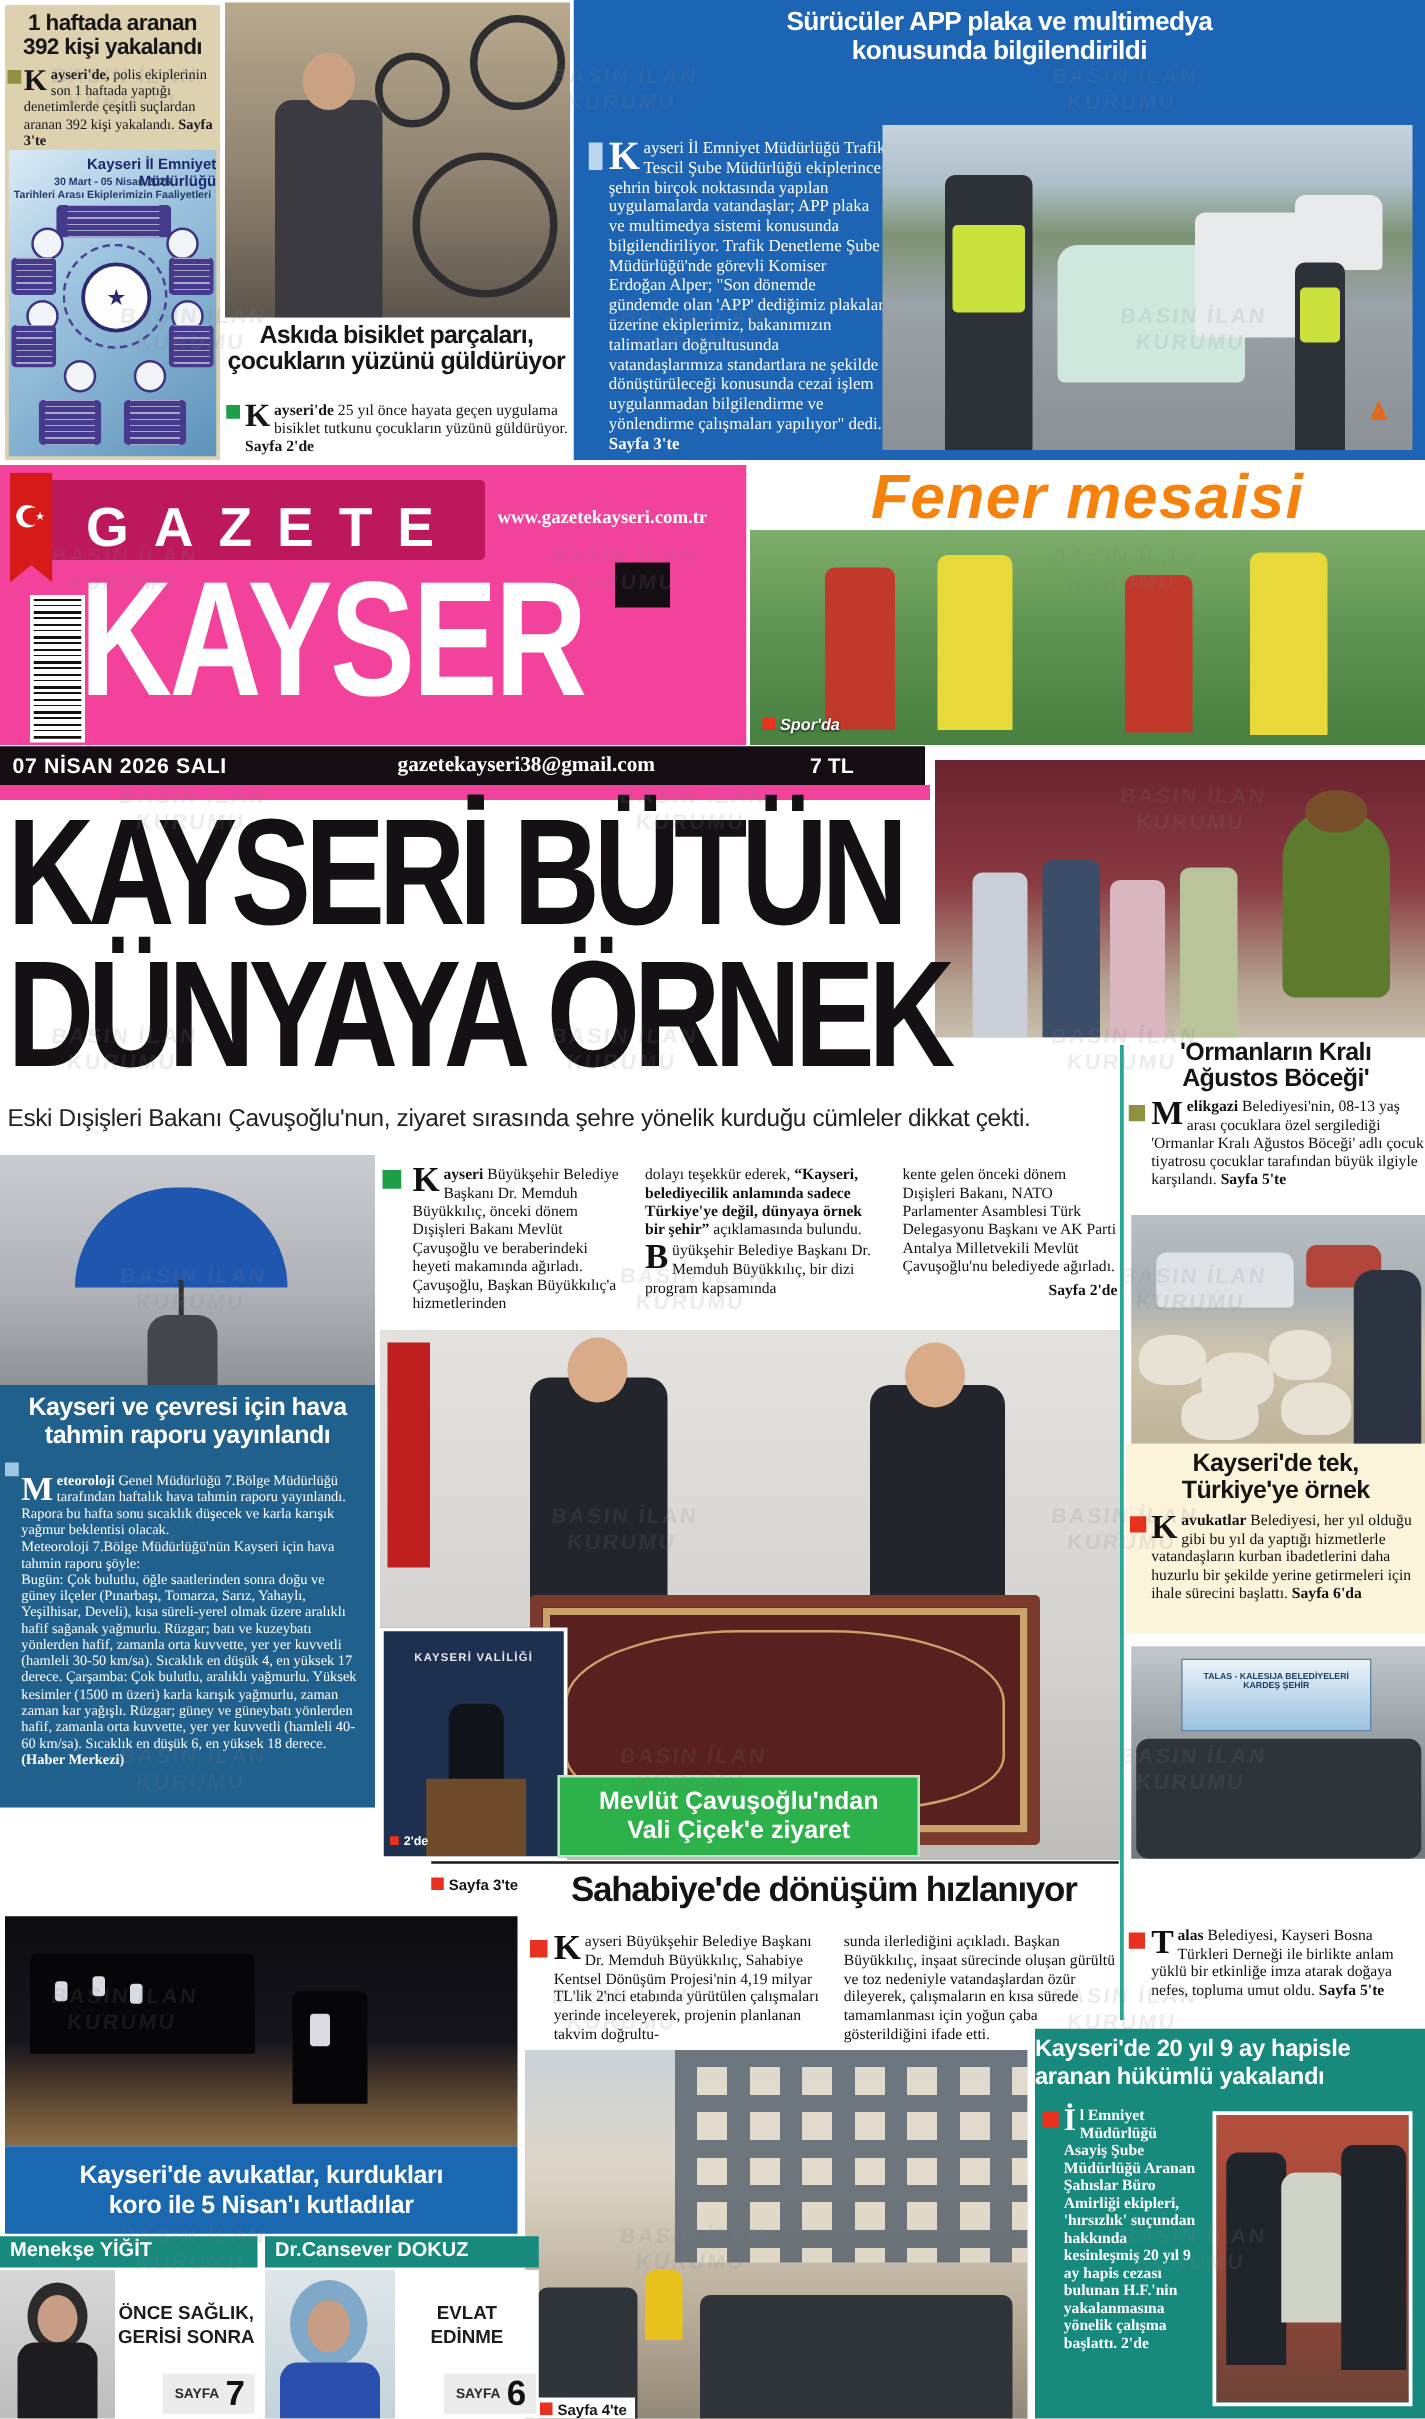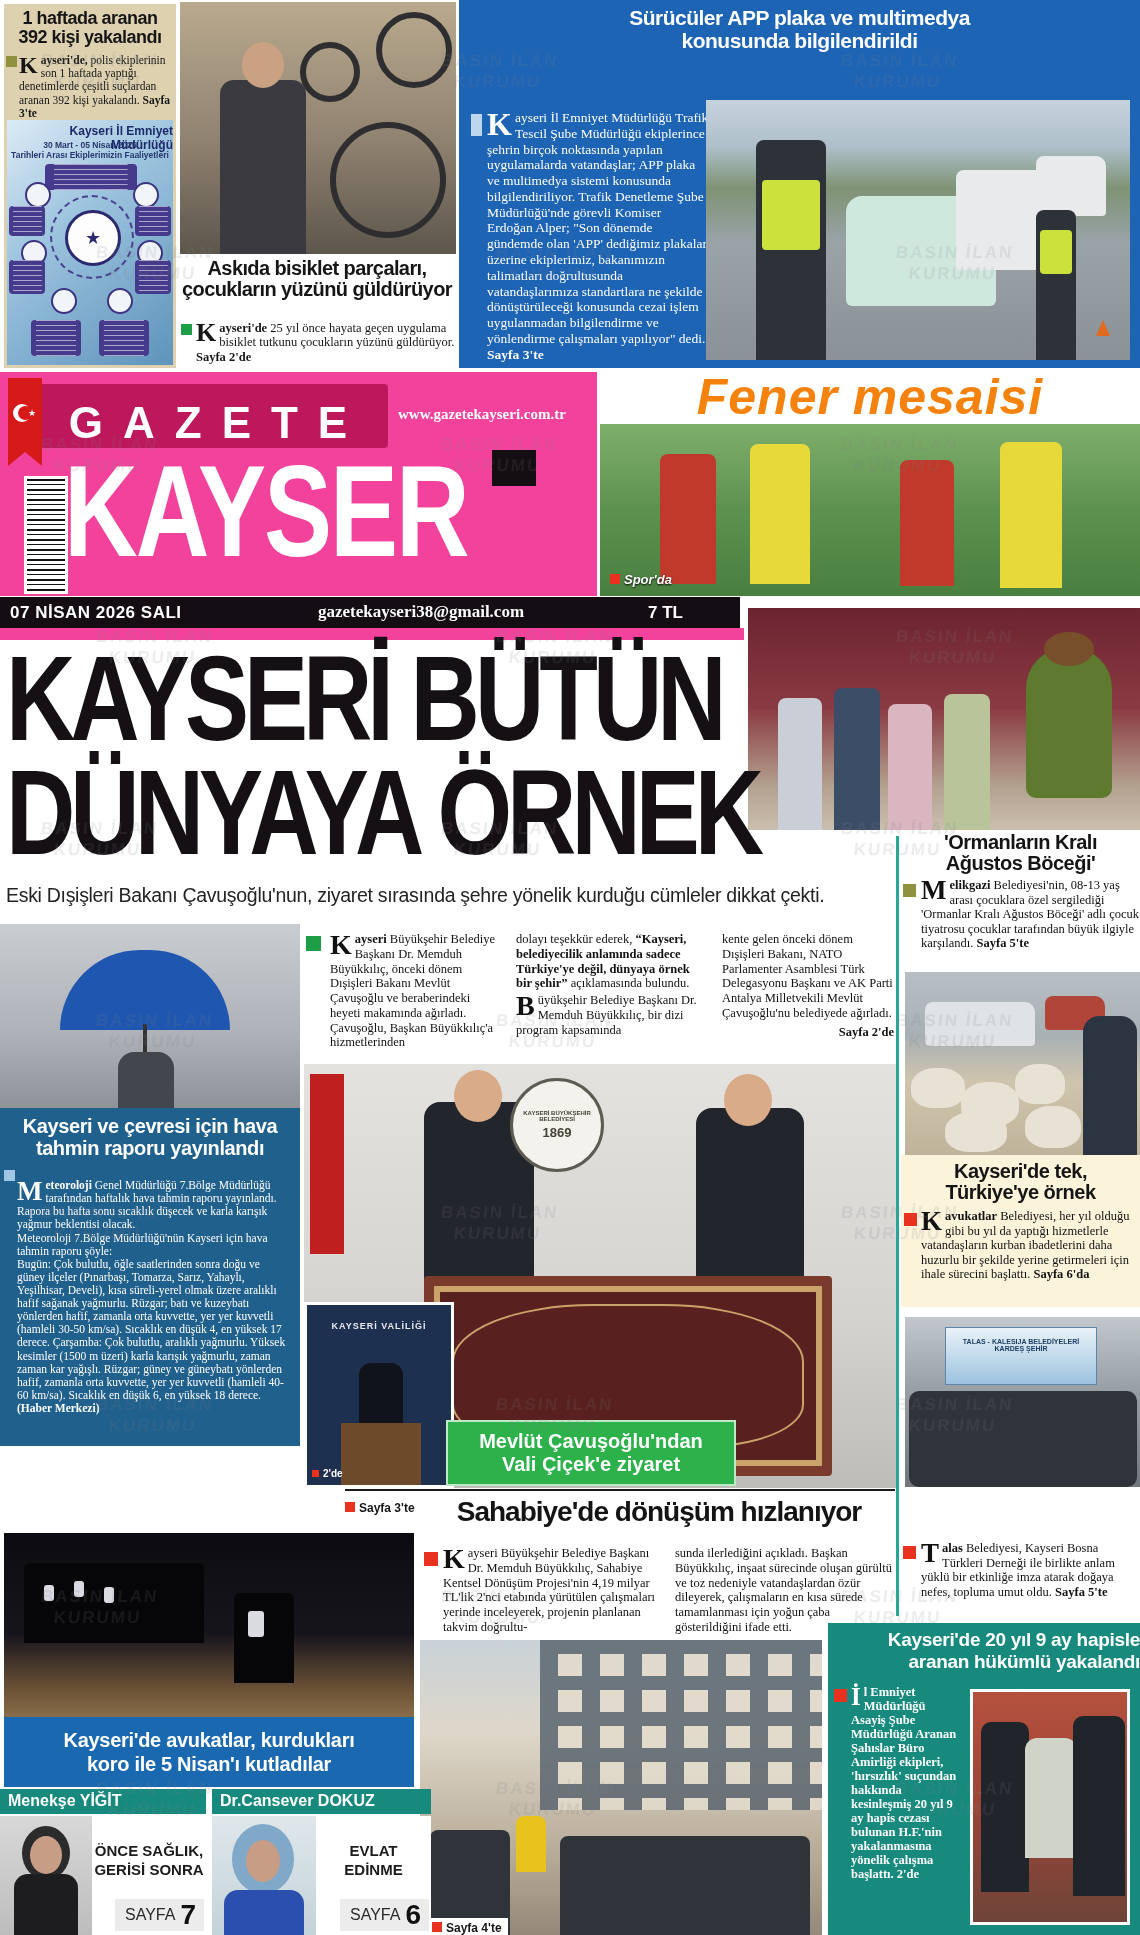--- a/index.html
+++ b/index.html
@@ -189,26 +189,26 @@
   #colcell1{left:0;width:206px;}
   #colcell2{left:212px;width:219px;}
   .colphoto{position:absolute;left:0;top:0;height:119px;overflow:hidden;}
   #cphoto1{width:92px;background:linear-gradient(180deg,#d8d8d8,#bdbdbd);}
   #cphoto2{width:104px;background:linear-gradient(180deg,#dfe7ea,#c3d3da);}
   .chair{position:absolute;border-radius:50%;}
   .coltitle{position:absolute;top:26px;font-weight:bold;font-size:15px;line-height:1.25;text-align:center;color:#1c1c1c;}
   #coltitle1{left:92px;width:114px;}
   #coltitle2{left:104px;width:115px;}
   .pagechip{position:absolute;right:2px;bottom:4px;background:#ececec;padding:2px 8px 2px 10px;display:flex;align-items:center;gap:5px;}
-  .pagechip .pl1{font-weight:normal;font-size:16px;color:#2a2a2a;}
+  .pagechip .pl1{font-weight:bold;font-size:11px;color:#2a2a2a;}
   .pagechip .pn{font-weight:bold;font-size:28px;color:#111;line-height:1;}
 
   
   #btr{left:828px;top:1623px;width:312px;height:312px;background:#178a7d;color:#fff;}
-  #btr-head{left:0;top:6px;width:312px;text-align:right;font-size:19px;line-height:1.15;font-weight:bold;letter-spacing:-0.3px;}
+  #btr-head{left:0;top:6px;width:312px;text-align:left;font-size:19px;line-height:1.15;font-weight:bold;letter-spacing:-0.3px;}
   #btr-bullet{left:6px;top:66px;width:13px;height:13px;background:#e8321f;}
   #btr-body{left:23px;top:62px;width:108px;font-family:"Liberation Serif",serif;font-weight:bold;font-size:12.5px;line-height:1.12;}
   #btr-body .dc{font-size:25px;color:#fff;}
   #btr-photo{left:142px;top:66px;width:160px;height:236px;border:3px solid #fff;box-sizing:border-box;
              background:linear-gradient(180deg,#b4513e 0%,#a34637 40%,#6e4438 100%);overflow:hidden;}
   .perp{position:absolute;background:#20242b;border-radius:10px 10px 0 0;}
   #perp-mid{position:absolute;left:52px;top:46px;width:52px;height:120px;background:#cfd3c8;border-radius:12px 12px 0 0;}
 
   
   #watermarks{left:0;top:0;width:1140px;height:1935px;pointer-events:none;z-index:60;}
@@ -364,24 +364,20 @@
 Bugün: Çok bulutlu, öğle saatlerinden sonra doğu ve güney ilçeler (Pınarbaşı, Tomarza, Sarız, Yahaylı, Yeşilhisar, Develi), kısa süreli-yerel olmak üzere aralıklı hafif sağanak yağmurlu. Rüzgar; batı ve kuzeybatı yönlerden hafif, zamanla orta kuvvette, yer yer kuvvetli (hamleli 30-50 km/sa). Sıcaklık en düşük 4, en yüksek 17 derece. Çarşamba: Çok bulutlu, aralıklı yağmurlu. Yüksek kesimler (1500 m üzeri) karla karışık yağmurlu, zaman zaman kar yağışlı. Rüzgar; güney ve güneybatı yönlerden hafif, zamanla orta kuvvette, yer yer kuvvetli (hamleli 40-60 km/sa). Sıcaklık en düşük 6, en yüksek 18 derece. </span><b>(Haber Merkezi)</b>
     </div>
   </div>
 
   <div class="abs" id="cphoto">
     <div id="cflag"></div>
     <div class="suit" style="left:120px;top:38px;width:110px;height:220px;"></div>
     <div class="head" style="position:absolute;left:150px;top:6px;width:48px;height:52px;background:#d9ab88;border-radius:50%;"></div>
     <div class="suit" style="left:392px;top:44px;width:108px;height:214px;"></div>
     <div class="head" style="position:absolute;left:420px;top:10px;width:48px;height:52px;background:#d9ab88;border-radius:50%;"></div>
-    <div id="seal">
-      <div class="st">KAYSERİ BÜYÜKŞEHİR BELEDİYESİ</div>
-      <div class="yr">1869</div>
-    </div>
     <div id="carpet"></div>
     <div id="inset">
       <div id="inset-text">KAYSERİ VALİLİĞİ</div>
       <div id="inset-man"></div>
       <div id="inset-pod"></div>
       <div id="inset-ref"><span class="redsq" style="width:7px;height:7px;"></span><span>2'de</span></div>
     </div>
     <div class="pl" id="overlay">Mevlüt Çavuşoğlu'ndan
 Vali Çiçek'e ziyaret</div>
   </div>

